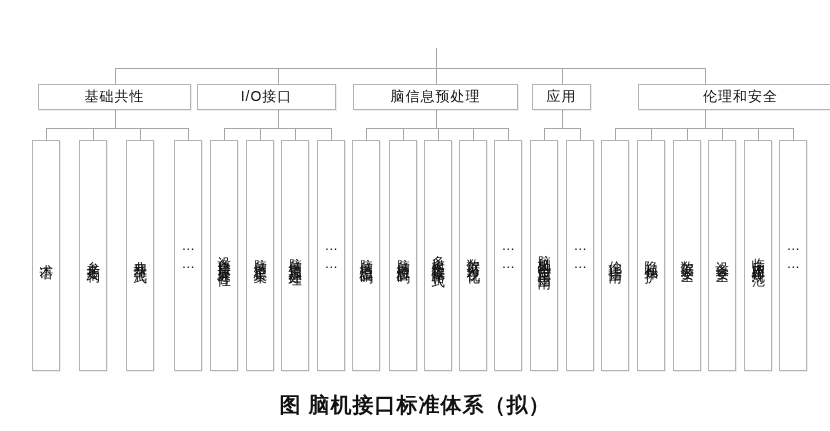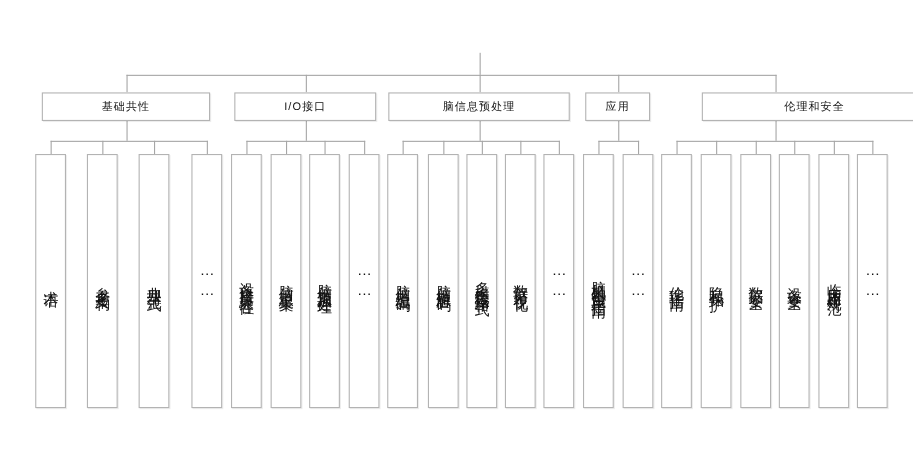--- a/index.html
+++ b/index.html
@@ -25,21 +25,21 @@
     align-items: center;
     justify-content: center;
     color: #111111;
   }
   .root-node {
     font-weight: bold;
     font-size: 14px;
     letter-spacing: 1px;
   }
   .group-node {
-    font-size: 10px;
+    font-size: 14px;
     letter-spacing: 1px;
   }
   .leaf-node {
     writing-mode: vertical-rl;
     text-orientation: upright;
     font-size: 13.5px;
     letter-spacing: 3px;
     line-height: 1;
     text-align: center;
   }
@@ -99,21 +99,21 @@
       <div class="cline" style="left: 615px; top: 128px; width: 179px; height: 1px;"></div>
       <div class="cline" style="left: 615px; top: 128px; width: 1px; height: 12px;"></div>
       <div class="cline" style="left: 651px; top: 128px; width: 1px; height: 12px;"></div>
       <div class="cline" style="left: 687px; top: 128px; width: 1px; height: 12px;"></div>
       <div class="cline" style="left: 722px; top: 128px; width: 1px; height: 12px;"></div>
       <div class="cline" style="left: 758px; top: 128px; width: 1px; height: 12px;"></div>
       <div class="cline" style="left: 793px; top: 128px; width: 1px; height: 12px;"></div>
     </div>
   <div id="groups">
       <div class="node group-node" style="left: 38px; top: 84px; width: 153px; height: 26px;">基础共性</div>
-      <div class="node group-node" style="left: 213px; top: 84px; width: 129px; height: 26px;">I/O接口</div>
+      <div class="node group-node" style="left: 197px; top: 84px; width: 139px; height: 26px;">I/O接口</div>
       <div class="node group-node" style="left: 353px; top: 84px; width: 165px; height: 26px;">脑信息预处理</div>
       <div class="node group-node" style="left: 532px; top: 84px; width: 59px; height: 26px;">应用</div>
       <div class="node group-node" style="left: 638px; top: 84px; width: 205px; height: 26px;">伦理和安全</div>
     </div>
   <div id="leaves">
       <div class="node leaf-node" style="left: 32px; top: 140px; width: 28px; height: 231px;">术语</div>
       <div class="node leaf-node" style="left: 79px; top: 140px; width: 28px; height: 231px;">参考架构</div>
       <div class="node leaf-node" style="left: 126px; top: 140px; width: 28px; height: 231px;">典型范式</div>
       <div class="node leaf-node" style="left: 174px; top: 140px; width: 28px; height: 231px;">……</div>
       <div class="node leaf-node" style="left: 210px; top: 140px; width: 28px; height: 231px;">设备接口兼容性</div>
@@ -128,13 +128,14 @@
       <div class="node leaf-node" style="left: 530px; top: 140px; width: 28px; height: 231px;">脑机融合应用指南</div>
       <div class="node leaf-node" style="left: 566px; top: 140px; width: 28px; height: 231px;">……</div>
       <div class="node leaf-node" style="left: 601px; top: 140px; width: 28px; height: 231px;">伦理指南</div>
       <div class="node leaf-node" style="left: 637px; top: 140px; width: 28px; height: 231px;">隐私保护</div>
       <div class="node leaf-node" style="left: 673px; top: 140px; width: 28px; height: 231px;">数据安全</div>
       <div class="node leaf-node" style="left: 708px; top: 140px; width: 28px; height: 231px;">设备安全</div>
       <div class="node leaf-node" style="left: 744px; top: 140px; width: 28px; height: 231px;">临床应用规范</div>
       <div class="node leaf-node" style="left: 779px; top: 140px; width: 28px; height: 231px;">……</div>
     </div>
 
+  <div id="caption">图 脑机接口标准体系（拟）</div>
 </div>
 
 </body></html>

